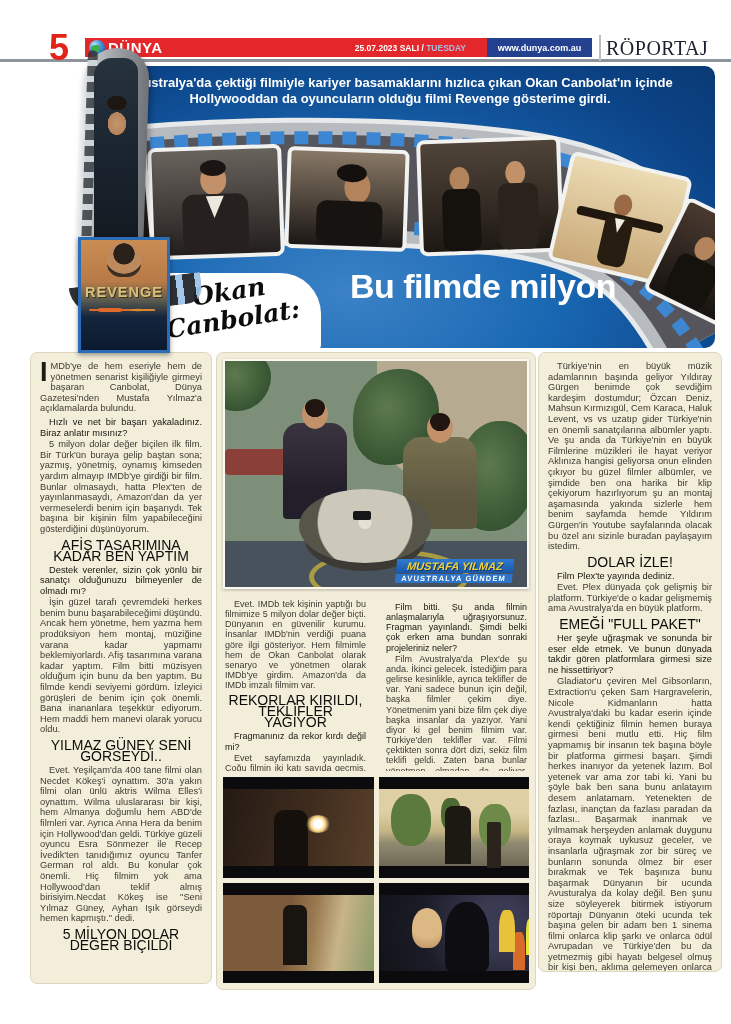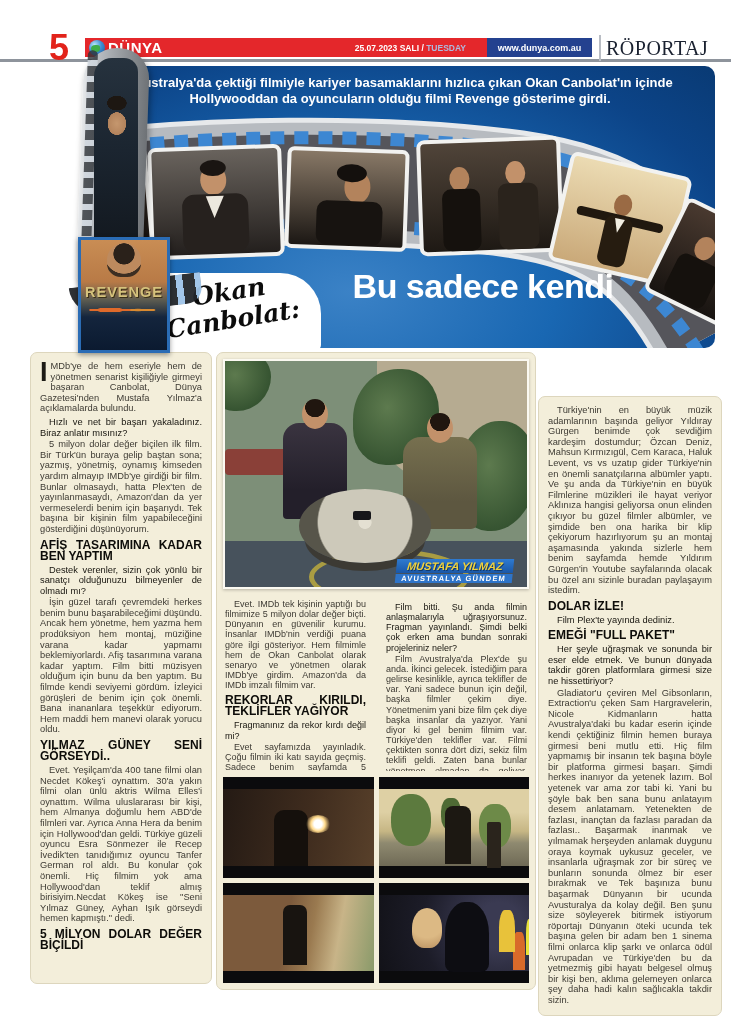--- a/index.html
+++ b/index.html
@@ -67,27 +67,27 @@
   .poster-title{position:absolute;left:0;top:44px;width:100%;text-align:center;color:#d6c27c;
           font-weight:800;font-size:14.5px;letter-spacing:1px;text-shadow:1px 1px 0 #3a3018;}
   .poster::after{content:"";position:absolute;left:8px;top:66px;width:70px;height:8px;
           background:radial-gradient(ellipse at 30% 50%,#e06a2a 0 30%,transparent 32%),
                      radial-gradient(ellipse at 70% 50%,#d98a30 0 25%,transparent 27%);}
 
   
   .box{position:absolute;background:#f3eeda;border:1px solid #ddd6bd;border-radius:7px;overflow:hidden;}
   .box-left{left:30px;top:352px;width:182px;height:632px;padding:8px 9px;box-sizing:border-box;}
   .box-mid{left:216px;top:352px;width:318px;height:636px;}
-  .box-right{left:538px;top:352px;width:184px;height:620px;padding:8px 9px;box-sizing:border-box;margin-top:44px;}
+  .box-right{left:538px;top:352px;width:184px;height:620px;padding:8px 9px;box-sizing:border-box;}
 
   .col{font-size:9.3px;line-height:10.6px;color:#3d3a33;text-align:justify;}
   .col p{margin:0 0 1px 0;}
   .sec-a{text-indent:9px;}
   .sec-q{font-weight:normal;color:#17150f;text-indent:9px;margin-top:3px !important;}
-  .sec-h{font-weight:bold;font-size:12px;line-height:11px;margin:5px 0 3px 0 !important;
+  .sec-h{font-weight:normal;text-align:center;font-size:14px;line-height:11px;margin:5px 0 3px 0 !important;
          color:#0d0c09;text-indent:0;}
   .sec-lead{text-indent:0;}
   .dropcap{float:left;font-size:27px;line-height:22px;font-weight:800;color:#1d1b15;padding-right:3px;}
 
   
   .iphoto{position:absolute;left:6px;top:6px;width:306px;height:230px;background:#7d8f78;overflow:hidden;
           border:2px solid #fbf9f1;box-sizing:border-box;box-shadow:0 1px 3px rgba(0,0,0,.25);}
   .ip-wall{position:absolute;right:0;top:0;width:150px;height:120px;background:#bcae94;
            border-radius:0 0 0 60px;opacity:.9;}
   .ip-leaf{position:absolute;background:radial-gradient(ellipse at 40% 40%,#5d7a4e 0%,#33512f 75%);
@@ -230,21 +230,21 @@
       </g>
       <g transform="translate(620,196) rotate(26)">
         <rect x="-42" y="-50" width="84" height="100" rx="6" fill="url(#gDark)" stroke="#f2f2f0" stroke-width="4"></rect>
         <ellipse cx="-6" cy="-12" rx="10" ry="12" fill="#b3835c"></ellipse>
           <rect x="-26" y="0" width="44" height="46" rx="9" fill="#15110d"></rect>
       </g>
     </svg>
     <div class="intro">Avustralya'da çektiği filmiyle kariyer basamaklarını hızlıca çıkan Okan Canbolat'ın içinde Hollywooddan da oyuncuların olduğu filmi Revenge gösterime girdi.</div>
     <div class="kickblob"></div>
     <div class="headline">
-      <div>Bu sadece kendi</div>
+      <div>Bu filmde milyon</div>
     </div>
     <div class="kicker">
       <div>Okan</div>
       <div>Canbolat:</div>
     </div>
   </div>
 
   <div class="vstrip">
     <div class="vband"></div>
     <div class="vportrait"></div>
@@ -324,18 +324,19 @@
         <div class="img img-night"></div>
         <div class="bar"></div>
       </div>
     </div>
   </div>
 
   <div class="box box-right col">
       <p class="sec-a">Türkiye'nin en büyük müzik adamlarının başında geliyor Yıldıray Gürgen benimde çok sevdiğim kardeşim dostumdur; Özcan Deniz, Mahsun Kırmızıgül, Cem Karaca, Haluk Levent, vs vs uzatıp gider Türkiye'nin en önemli sanatçılarına albümler yaptı. Ve şu anda da Türkiye'nin en büyük Filmlerine müzikleri ile hayat veriyor Aklınıza hangisi geliyorsa onun elinden çıkıyor bu güzel filmler albümler, ve şimdide ben ona harika bir klip çekiyorum hazırlıyorum şu an montaj aşamasında yakında sizlerle hem benim sayfamda hemde Yıldırım Gürgen'in Youtube sayfalarında olacak bu özel anı sizinle buradan paylaşayım istedim.</p>
       <p class="sec-h">DOLAR İZLE!</p>
       <p class="sec-q">Film Plex'te yayında dediniz.</p>
+      <p class="sec-a">Evet. Plex dünyada çok gelişmiş bir platform. Türkiye'de o kadar gelişmemiş ama Avustralya'da en büyük platform.</p>
       <p class="sec-h">EMEĞİ "FULL PAKET"</p>
       <p class="sec-q">Her şeyle uğraşmak ve sonunda bir eser elde etmek. Ve bunun dünyada takdir gören platformlara girmesi size ne hissettiriyor?</p>
       <p class="sec-a">Gladiator'u çeviren Mel Gibsonların, Extraction'u çeken Sam Hargravelerin, Nicole Kidmanların hatta Avustralya'daki bu kadar eserin içinde kendi çektiğiniz filmin hemen buraya girmesi beni mutlu etti. Hiç film yapmamış bir insanın tek başına böyle bir platforma girmesi başarı. Şimdi herkes inanıyor da yetenek lazım. Bol yetenek var ama zor tabi ki. Yani bu şöyle bak ben sana bunu anlatayım desem anlatamam. Yetenekten de fazlası, inançtan da fazlası paradan da fazlası.. Başarmak inanmak ve yılmamak herşeyden anlamak duygunu oraya koymak uykusuz geceler, ve insanlarla uğraşmak zor bir süreç ve bunların sonunda ölmez bir eser bırakmak ve Tek başınıza bunu başarmak Dünyanın bir ucunda Avusturalya da kolay değil. Ben şunu size söyleyerek bitirmek istiyorum röportajı Dünyanın öteki ucunda tek başına gelen bir adam ben 1 sinema filmi onlarca klip şarkı ve onlarca ödül Avrupadan ve Türkiye'den bu da yetmezmiş gibi hayatı belgesel olmuş bir kişi ben, aklıma gelemeyen onlarca şey daha hadi kalın sağlıcakla takdir sizin.</p>
     </div>
 
 </div>
 
 </body></html>

